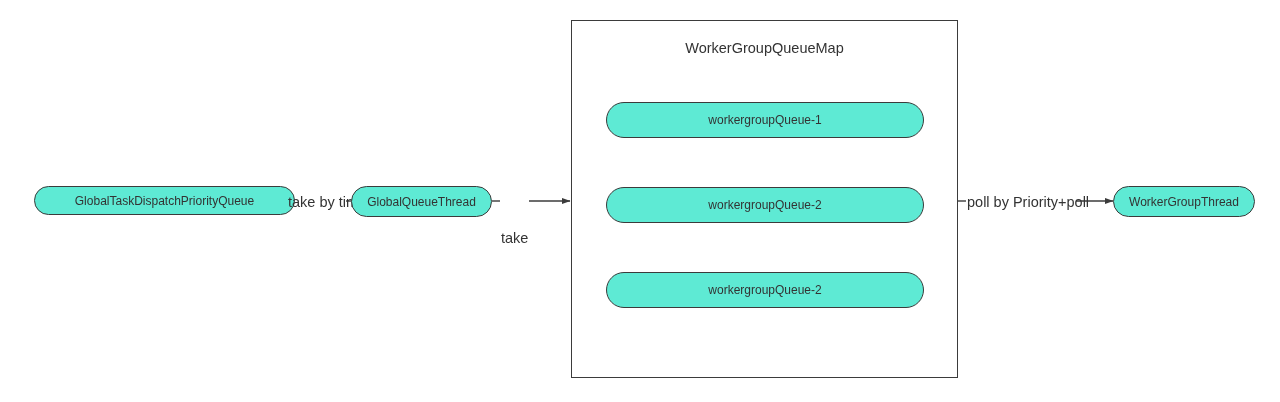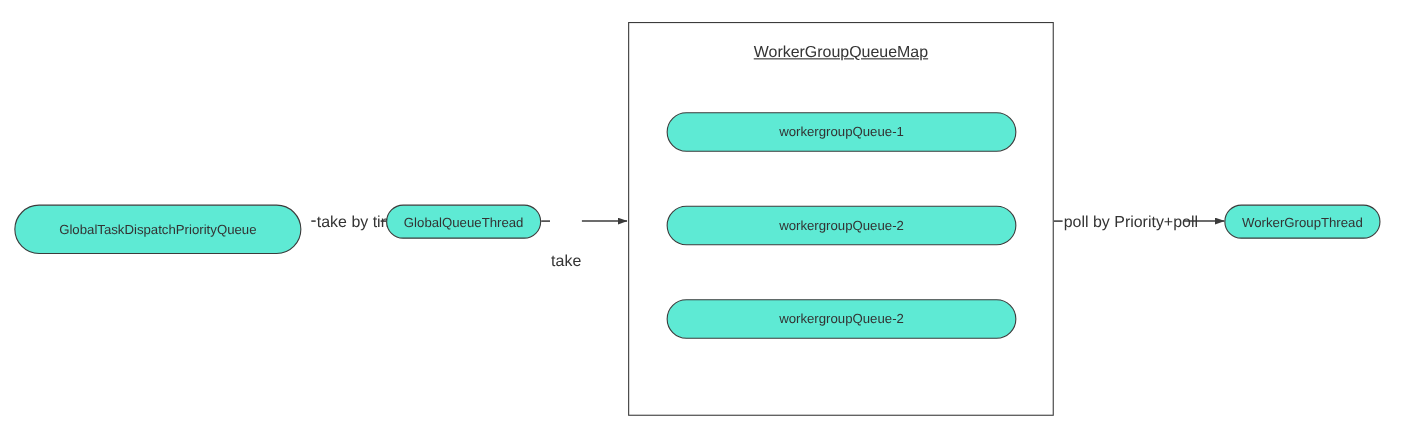--- a/index.html
+++ b/index.html
@@ -91,34 +91,34 @@
     <line x1="283" y1="201" x2="287" y2="201" stroke="#3b3b3b" stroke-width="1.4"></line>
     <line x1="346" y1="201" x2="351" y2="201" stroke="#3b3b3b" stroke-width="1.4"></line>
 
     <line x1="492" y1="201" x2="500" y2="201" stroke="#3b3b3b" stroke-width="1.4"></line>
     <line x1="529" y1="201" x2="570" y2="201" stroke="#3b3b3b" stroke-width="1.4" marker-end="url(#arrowhead)"></line>
 
     <line x1="958" y1="201" x2="966" y2="201" stroke="#3b3b3b" stroke-width="1.4"></line>
     <line x1="1076" y1="201" x2="1113" y2="201" stroke="#3b3b3b" stroke-width="1.4" marker-end="url(#arrowhead)"></line>
   </svg>
 
-  <div class="pill" style="left:13px; top:186px; width:261px; height:45px;">
+  <div class="pill" style="left:34px; top:186px; width:261px; height:29px;">
     <span>GlobalTaskDispatchPriorityQueue</span>
   </div>
 
   <div class="edge-label" style="left:288px; top:195px;">take by time</div>
 
   <div class="pill" style="left:351px; top:186px; width:141px; height:31px;align-items:center;">
     <span>GlobalQueueThread</span>
   </div>
 
   <div class="edge-label" style="left:501px; top:195px;margin-top:36px;">take</div>
 
   <div class="container-box" style="left:571px; top:20px; width:387px; height:358px;">
-    <div class="container-title" style="left:0; top:20px;text-decoration:underline;">WorkerGroupQueueMap</div>
+    <div class="container-title" style="left:0; top:20px;">WorkerGroupQueueMap</div>
 
     <div class="pill" style="left:34px; top:81px; width:318px; height:36px;">
       <span>workergroupQueue-1</span>
     </div>
 
     <div class="pill" style="left:34px; top:166px; width:318px; height:36px;">
       <span>workergroupQueue-2</span>
     </div>
 
     <div class="pill" style="left:34px; top:251px; width:318px; height:36px;">

